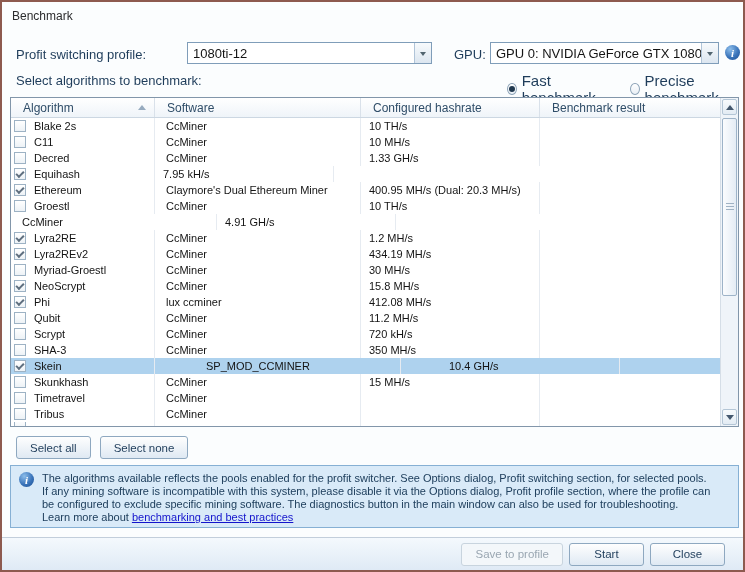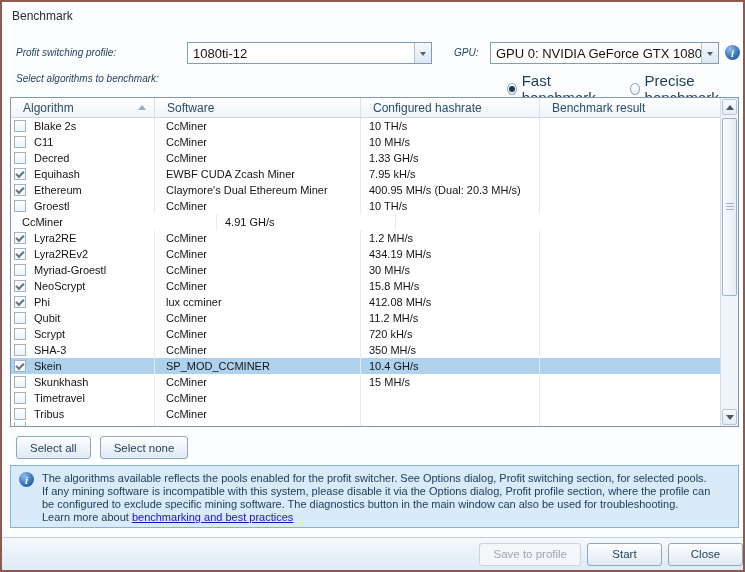--- a/index.html
+++ b/index.html
@@ -4,21 +4,21 @@
 <style>
   * { margin:0; padding:0; box-sizing:border-box; }
   html,body { width:745px; height:572px; }
   body { font-family:"Liberation Sans", sans-serif; }
 
   .dialog { position:relative; width:745px; height:572px; border:2px solid #8d5a4f;
             background:#fbfdfe; overflow:hidden; }
 
   .title { position:absolute; left:10px; top:7px; font-size:12px; color:#2c2c2e; }
 
-  .lbl { position:absolute; font-size:10px; color:#1e3c5a;font-style:italic; }
+  .lbl { position:absolute; font-size:13px; color:#1e3c5a; }
 
   
   .combo { position:absolute; height:22px; background:#fff; border:1px solid #7f9db9;
            display:flex; align-items:stretch; font-size:13px; color:#141414; }
   .combo .value { flex:1; display:flex; align-items:center; padding-left:5px; overflow:hidden; white-space:nowrap; }
   .combo .arrow-btn { width:17px; border-left:1px solid #b0c4d8;
            background:linear-gradient(#f7fafc,#dce6f0); display:flex; align-items:center; justify-content:center; }
   .tri-down { width:0; height:0; border:3.5px solid transparent; border-top:4.5px solid #51646f; margin-top:4px; }
 
   .info-icon { width:15px; height:15px; border-radius:50%;
@@ -41,21 +41,21 @@
            border-bottom:1px solid #ccd7e2; width:709px; }
   .th { padding:3px 4px 0 12px; font-size:12px; color:#2f4d68; border-right:1px solid #d9e1ea;
         position:relative; white-space:nowrap; }
   .th-algorithm { width:144px; } .th-software { width:206px; }
   .th-hashrate { width:179px; } .th-result { flex:1; border-right:none; }
   .sort-arrow { position:absolute; right:8px; top:7px; width:0; height:0;
         border:4px solid transparent; border-bottom:5px solid #97abbf; border-top:none; }
 
   .tbody { position:absolute; top:20px; left:0; width:709px; bottom:0; overflow:hidden; }
   .row { display:flex; height:16px; }
-  .row.selected { background:#aed2ee; }
+  .row.selected { background:#aed2ee;gap:40px; }
   .cell { height:100%; border-right:1px solid #e6ebf1; display:flex; align-items:center;
           font-size:11px; color:#141414; white-space:nowrap; overflow:hidden; }
   .cell-algorithm { width:144px; } .cell-software { width:206px; padding-left:11px;text-align:center; }
   .cell-hashrate { width:179px; padding-left:8px; } .cell-result { flex:1; border-right:none; padding-left:8px; }
 
   .cb { width:12px; height:12px; margin-left:3px; border:1px solid #9db2c4;
         background:linear-gradient(#fff,#edf2f6); flex:0 0 auto; }
   .cb.checked::after { content:""; display:block; width:6px; height:3px;
         border-left:2px solid #5f6f7f; border-bottom:2px solid #5f6f7f;
         transform:rotate(-45deg); margin:2px 0 0 1px; }
@@ -87,21 +87,21 @@
   
   .infobox { position:absolute; left:8px; top:463px; width:729px; height:63px;
         background:#d9eaf8; border:1px solid #86b0d4; display:flex; gap:8px; padding:6px 8px;
         font-size:11px; color:#20405e; }
   .infobox .text { line-height:13px; }
   .link { color:#1414cc; text-decoration:underline; cursor:pointer; }
 
   
   .footer { position:absolute; left:0; right:0; bottom:0; height:33px;
         background:linear-gradient(#f4f9fd,#dfeaf5); border-top:1px solid #c2cedb;
-        display:flex; align-items:center; justify-content:flex-end; gap:6px; padding-right:0; }
+        display:flex; align-items:center; justify-content:flex-end; gap:6px; padding-right:18px; }
   .footer .btn { min-width:75px; }
   .footer .btn.save { min-width:85px; }
 </style>
 </head>
 <body>
 
 <div class="dialog">
 
   <div class="title">Benchmark</div>
 
@@ -172,21 +172,20 @@
       </div>
       <div class="cell cell-software">CcMiner</div>
       <div class="cell cell-hashrate">1.33 GH/s</div>
       <div class="cell cell-result"></div>
     </div>
         <div class="row">
       <div class="cell cell-algorithm">
         <div class="cb checked"></div>
         <span class="alg-name">Equihash</span>
       </div>
-      <div class="cell cell-software">EWBF CUDA Zcash Miner</div>
       <div class="cell cell-hashrate">7.95 kH/s</div>
       <div class="cell cell-result"></div>
     </div>
         <div class="row">
       <div class="cell cell-algorithm">
         <div class="cb checked"></div>
         <span class="alg-name">Ethereum</span>
       </div>
       <div class="cell cell-software">Claymore's Dual Ethereum Miner</div>
       <div class="cell cell-hashrate">400.95 MH/s (Dual: 20.3 MH/s)</div>

